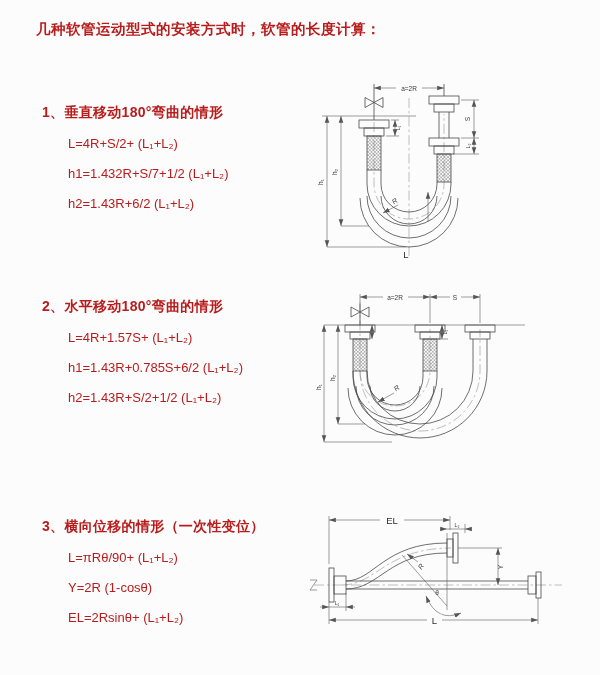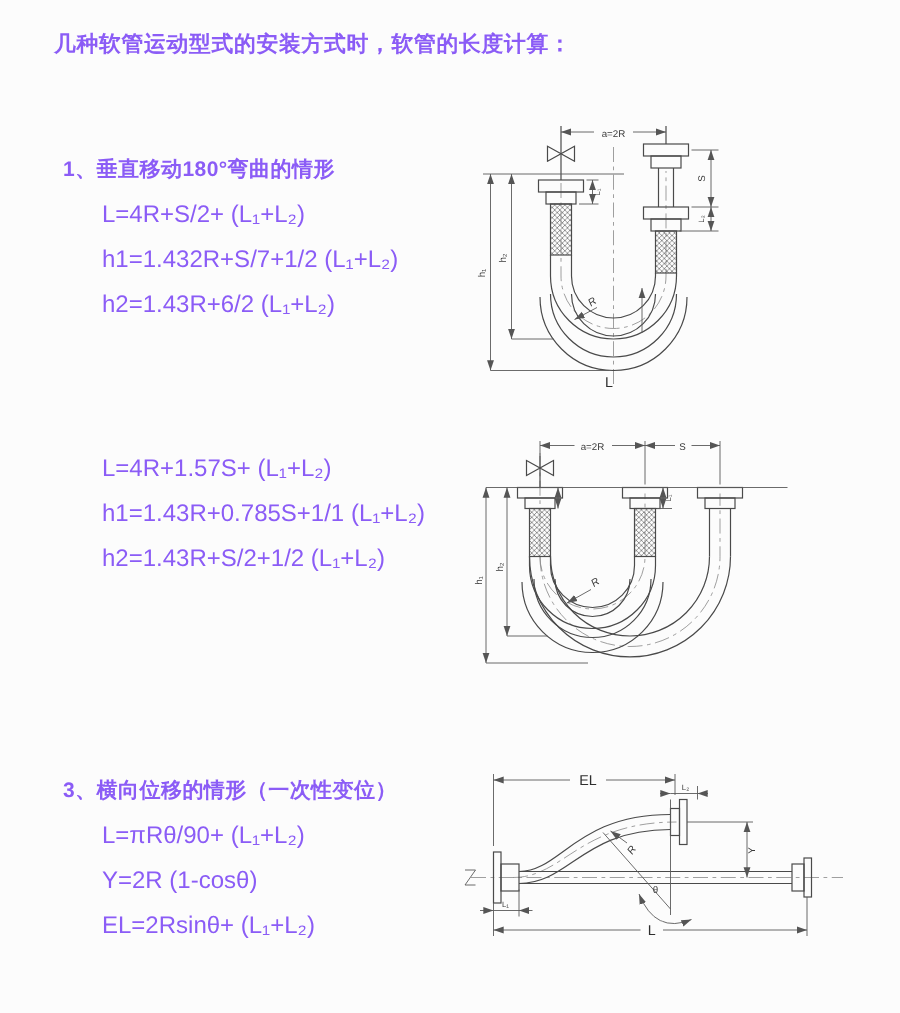--- a/index.html
+++ b/index.html
@@ -1,21 +1,21 @@
 <!DOCTYPE html>
 <html><head>
 <meta charset="utf-8">
 <style>
   html,body{margin:0;padding:0;background:#fcfcfc;}
   .page{position:relative;width:600px;height:675px;background:#fcfcfc;overflow:hidden;
-        font-family:"Liberation Sans","DejaVu Sans",sans-serif;color:#8b5cf6;}
+        font-family:"Liberation Sans","DejaVu Sans",sans-serif;color:#b91c1c;}
   .title{position:absolute;left:36px;top:20px;font-size:14.5px;font-weight:700;letter-spacing:.5px;}
   .sec{position:absolute;left:42px;width:278px;}
   .heading{font-size:14px;font-weight:700;letter-spacing:.3px;margin-bottom:7px;white-space:nowrap;}
-  .formula{font-size:16px;line-height:30px;margin-left:26px;white-space:nowrap;}
+  .formula{font-size:13px;line-height:30px;margin-left:26px;white-space:nowrap;}
   svg.diag{position:absolute;}
   .dln{stroke:#4a4a4a;stroke-width:.8;fill:none;}
   .thin{stroke:#5a5a5a;stroke-width:.6;fill:none;}
   .cl{stroke:#8a8a8a;stroke-width:.55;fill:none;stroke-dasharray:10 3 2.5 3;}
   .lbl{fill:#3a3a3a;font-size:6.5px;font-family:"Liberation Sans","DejaVu Sans",sans-serif;}
   .sm{font-size:5.2px;}
   .big{font-size:9.5px;fill:#2e2e2e;}
   .it{font-style:italic;font-size:7px;}
 </style>
 </head>
@@ -26,22 +26,23 @@
   <div class="title">几种软管运动型式的安装方式时，软管的长度计算：</div>
 
   <section class="sec" style="top:104px">
     <div class="heading">1、垂直移动180°弯曲的情形</div>
     <div class="formula">L=4R+S/2+ (L₁+L₂)</div>
     <div class="formula">h1=1.432R+S/7+1/2 (L₁+L₂)</div>
     <div class="formula">h2=1.43R+6/2 (L₁+L₂)</div>
   </section>
 
   <section class="sec" style="top:298px">
+    <div class="heading">2、水平移动180°弯曲的情形</div>
     <div class="formula">L=4R+1.57S+ (L₁+L₂)</div>
-    <div class="formula">h1=1.43R+0.785S+1/1 (L₁+L₂)</div>
+    <div class="formula">h1=1.43R+0.785S+6/2 (L₁+L₂)</div>
     <div class="formula">h2=1.43R+S/2+1/2 (L₁+L₂)</div>
   </section>
 
   <section class="sec" style="top:518px">
     <div class="heading">3、横向位移的情形（一次性变位）</div>
     <div class="formula">L=πRθ/90+ (L₁+L₂)</div>
     <div class="formula">Y=2R (1-cosθ)</div>
     <div class="formula">EL=2Rsinθ+ (L₁+L₂)</div>
   </section>
 

